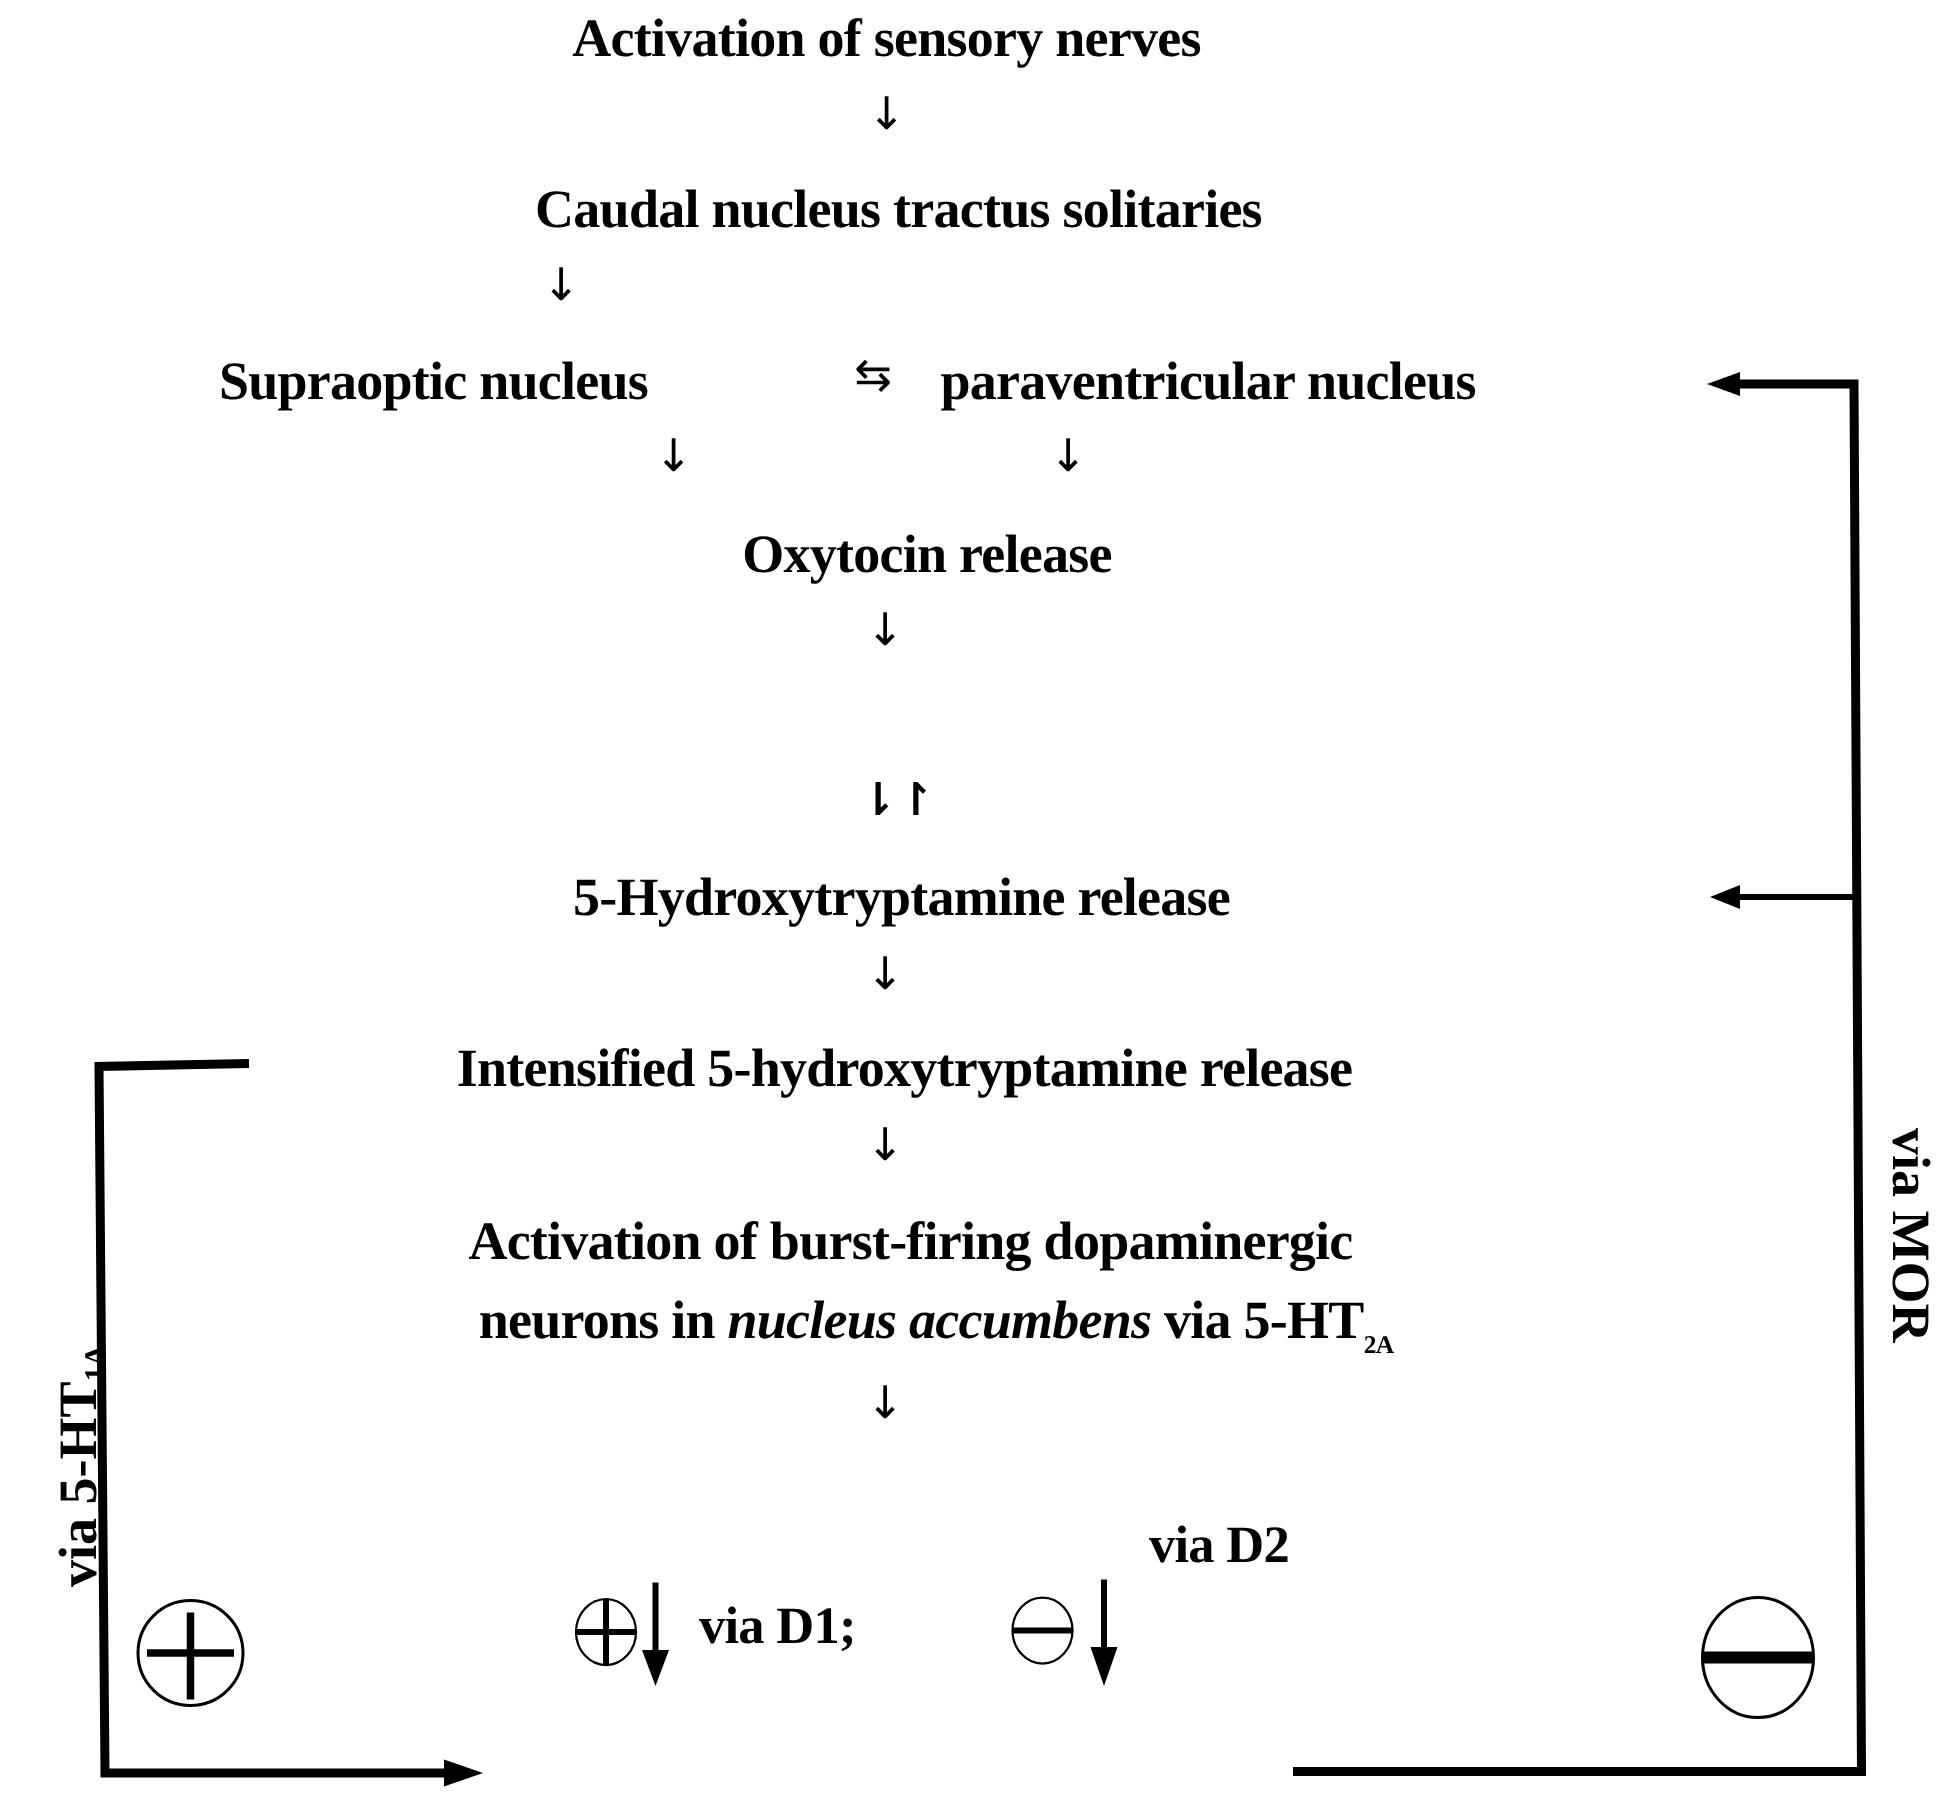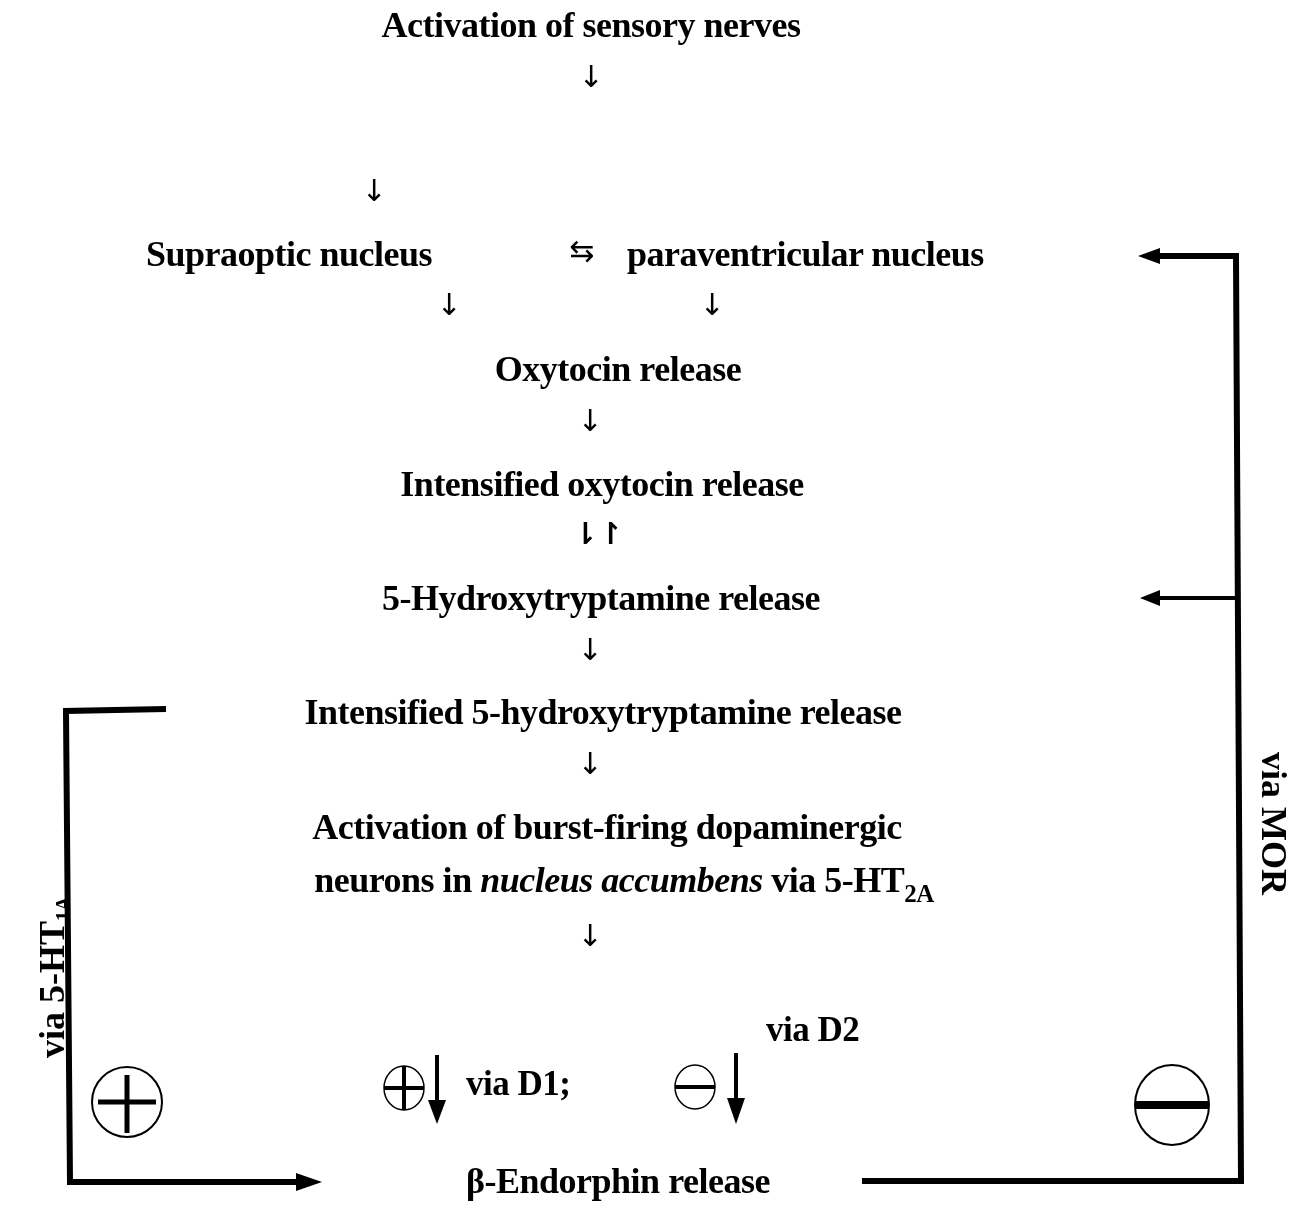--- a/index.html
+++ b/index.html
@@ -17,21 +17,21 @@
     }
     .c { transform: translateX(-50%); }
     .arrow {
       position: absolute;
       font-family: "DejaVu Sans", sans-serif;
       font-size: 30px;
       color: #000;
       line-height: 1;
       transform: translateX(-50%);
     }
-    .sub { font-size: 25px; position: relative; top: 10px; }
+    .sub { font-size: 17px; position: relative; top: 10px; }
     .sub-small { font-size: 20px; position: relative; top: 6px; }
     svg.lines { position: absolute; left: 0; top: 0; }
     .vert {
       position: absolute;
       font-family: "Liberation Serif", serif;
       font-weight: bold;
       font-size: 36px;
       color: #000;
       white-space: nowrap;
       line-height: 1;
@@ -82,50 +82,49 @@
 
     <g>
       <line x1="736" y1="1053" x2="736" y2="1103" stroke="#000" stroke-width="4"></line>
       <polygon points="727,1098 745,1098 736,1124" fill="#000"></polygon>
     </g>
   </svg>
 
   <div class="t c" style="left:591px; top:7px;">Activation of  sensory nerves</div>
   <div class="arrow" style="left:591px; top:62px;">↓</div>
 
+  <div class="t c" style="left:599px; top:121px;">Caudal nucleus tractus solitaries</div>
   <div class="arrow" style="left:374px; top:176px;">↓</div>
 
   <div class="t" style="left:146px; top:236px;">Supraoptic nucleus</div>
   <div class="arrow" style="left:582px; top:236px; font-size:30px;">⇆</div>
   <div class="t" style="left:627px; top:236px;">paraventricular nucleus</div>
   <div class="arrow" style="left:449px; top:290px;">↓</div>
   <div class="arrow" style="left:712px; top:290px;">↓</div>
 
   <div class="t c" style="left:590px; top:351px;margin-left:28px;">Oxytocin release</div>
   <div class="arrow" style="left:590px; top:406px;">↓</div>
 
-  <div class="t c" style="left:602px; top:466px;">Intensified oxytocin release</div>
   <div class="arrow" style="left:598px; top:519px; font-weight:bold;">⇂↾</div>
 
   <div class="t c" style="left:601px; top:580px;">5-Hydroxytryptamine release</div>
   <div class="arrow" style="left:590px; top:635px;">↓</div>
 
   <div class="t c" style="left:603px; top:694px;">Intensified 5-hydroxytryptamine release</div>
   <div class="arrow" style="left:590px; top:749px;">↓</div>
 
   <div class="t c" style="left:607px; top:809px;">Activation of burst-firing dopaminergic</div>
   <div class="t c" style="left:624px; top:862px;">
     <span>neurons in </span><i>nucleus accumbens</i><span> via 5-HT</span><span class="sub">2A</span>
   </div>
   <div class="arrow" style="left:590px; top:921px;">↓</div>
 
 
   <div class="t big" style="left:466px; top:1066px;">via D1;</div>
   <div class="t big" style="left:766px; top:1012px;">via D2</div>
 
-  <div class="t c" style="left:618px; top:1163px;">β-Endorphin release</div>
 
   <div class="vert" style="left:34px; top:1058px; transform-origin:0 0; transform:rotate(-90deg);">
     <span></span><span>via 5-HT</span><span class="sub-small">1A</span>
   </div>
   <div class="vert" style="left:1292px; top:752px; transform-origin:0 0; transform:rotate(90deg);">via MOR</div>
 
 </div>
 
 </body></html>

